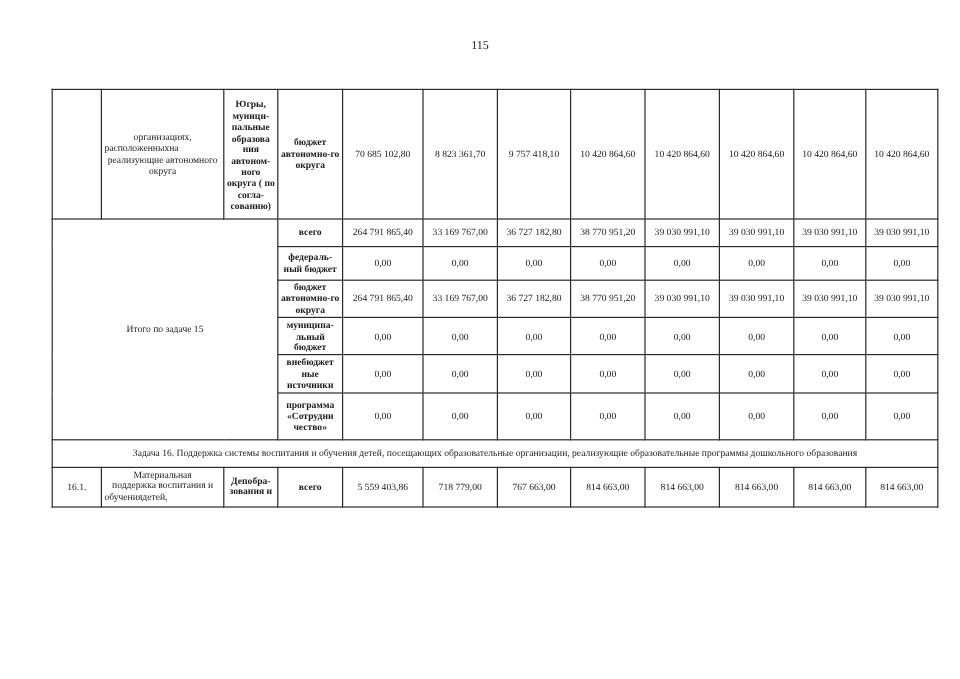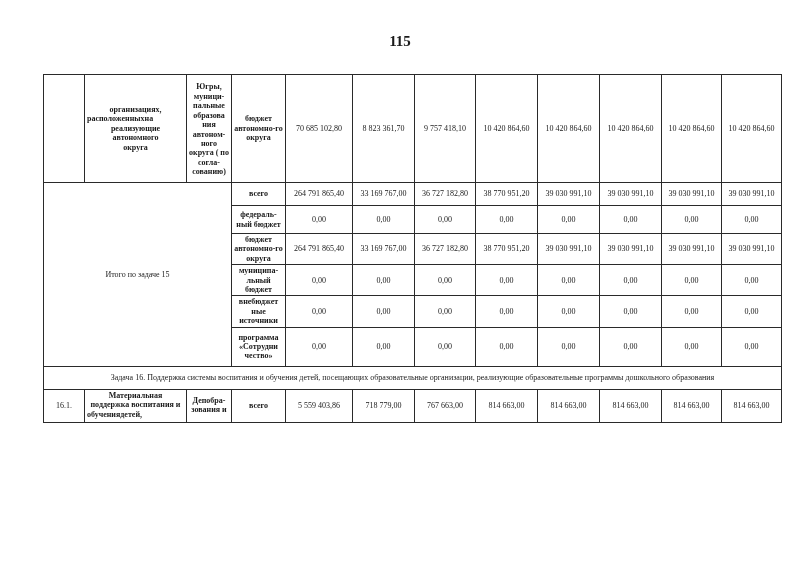--- a/index.html
+++ b/index.html
@@ -1,24 +1,24 @@
 <!DOCTYPE html>
 <html><head>
 <meta charset="utf-8">
 <style>
   html, body { margin: 0; padding: 0; background: #ffffff; }
   body { width: 800px; height: 566px; position: relative; overflow: hidden;
          font-family: "Liberation Serif", "DejaVu Serif", serif; color: #1a1a1a; }
   .page-number { position: absolute; left: 0; width: 800px; top: 33px; text-align: center;
-                 font-size: 15px; font-weight: bold; }
+                 font-size: 10px; }
   table.grid { position: absolute; left: 43px; top: 74px; border-collapse: collapse;
                table-layout: fixed; width: 738px; font-size: 8px; line-height: 9.4px; }
   table.grid td { border: 1px solid #2a2a2a; padding: 1px 2px; text-align: center;
                   vertical-align: middle; overflow: hidden; }
-  td.left { text-align: left; vertical-align: top; padding-top: 3px; font-weight: bold; }
+  td.left { text-align: left; vertical-align: top; padding-top: 3px; }
   td.num { white-space: nowrap; }
   td.src { padding: 0 1px; font-weight: bold; }
   td.top { vertical-align: top; }
   .just-line { display: flex; justify-content: flex-start; }
 </style>
 </head>
 <body>
 
 <div class="page-number">115</div>
 

